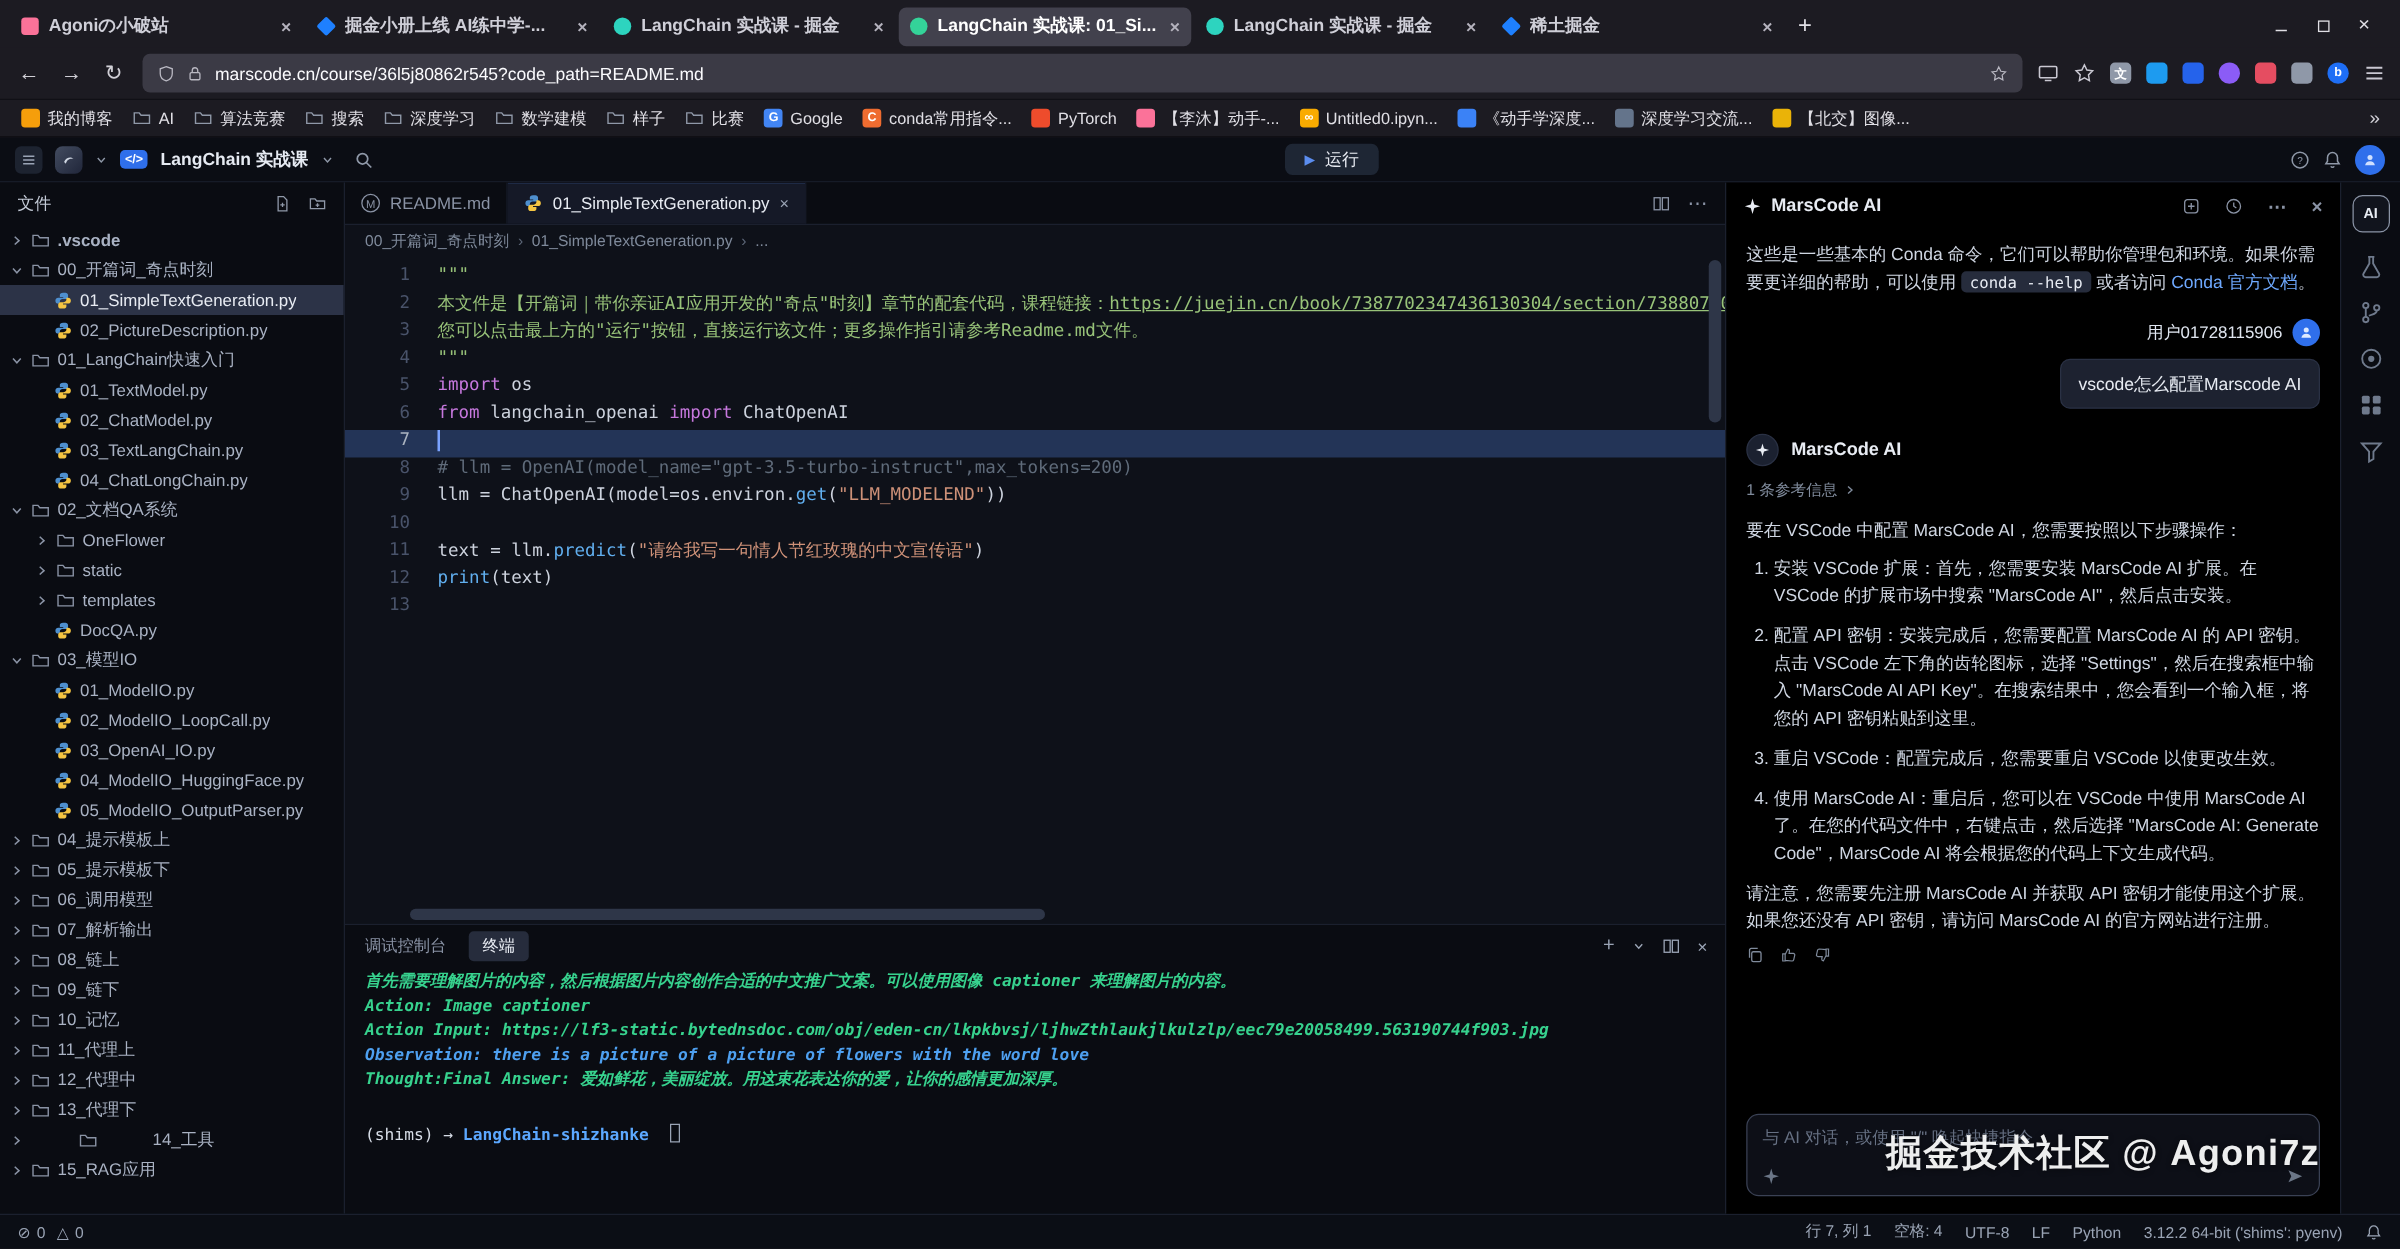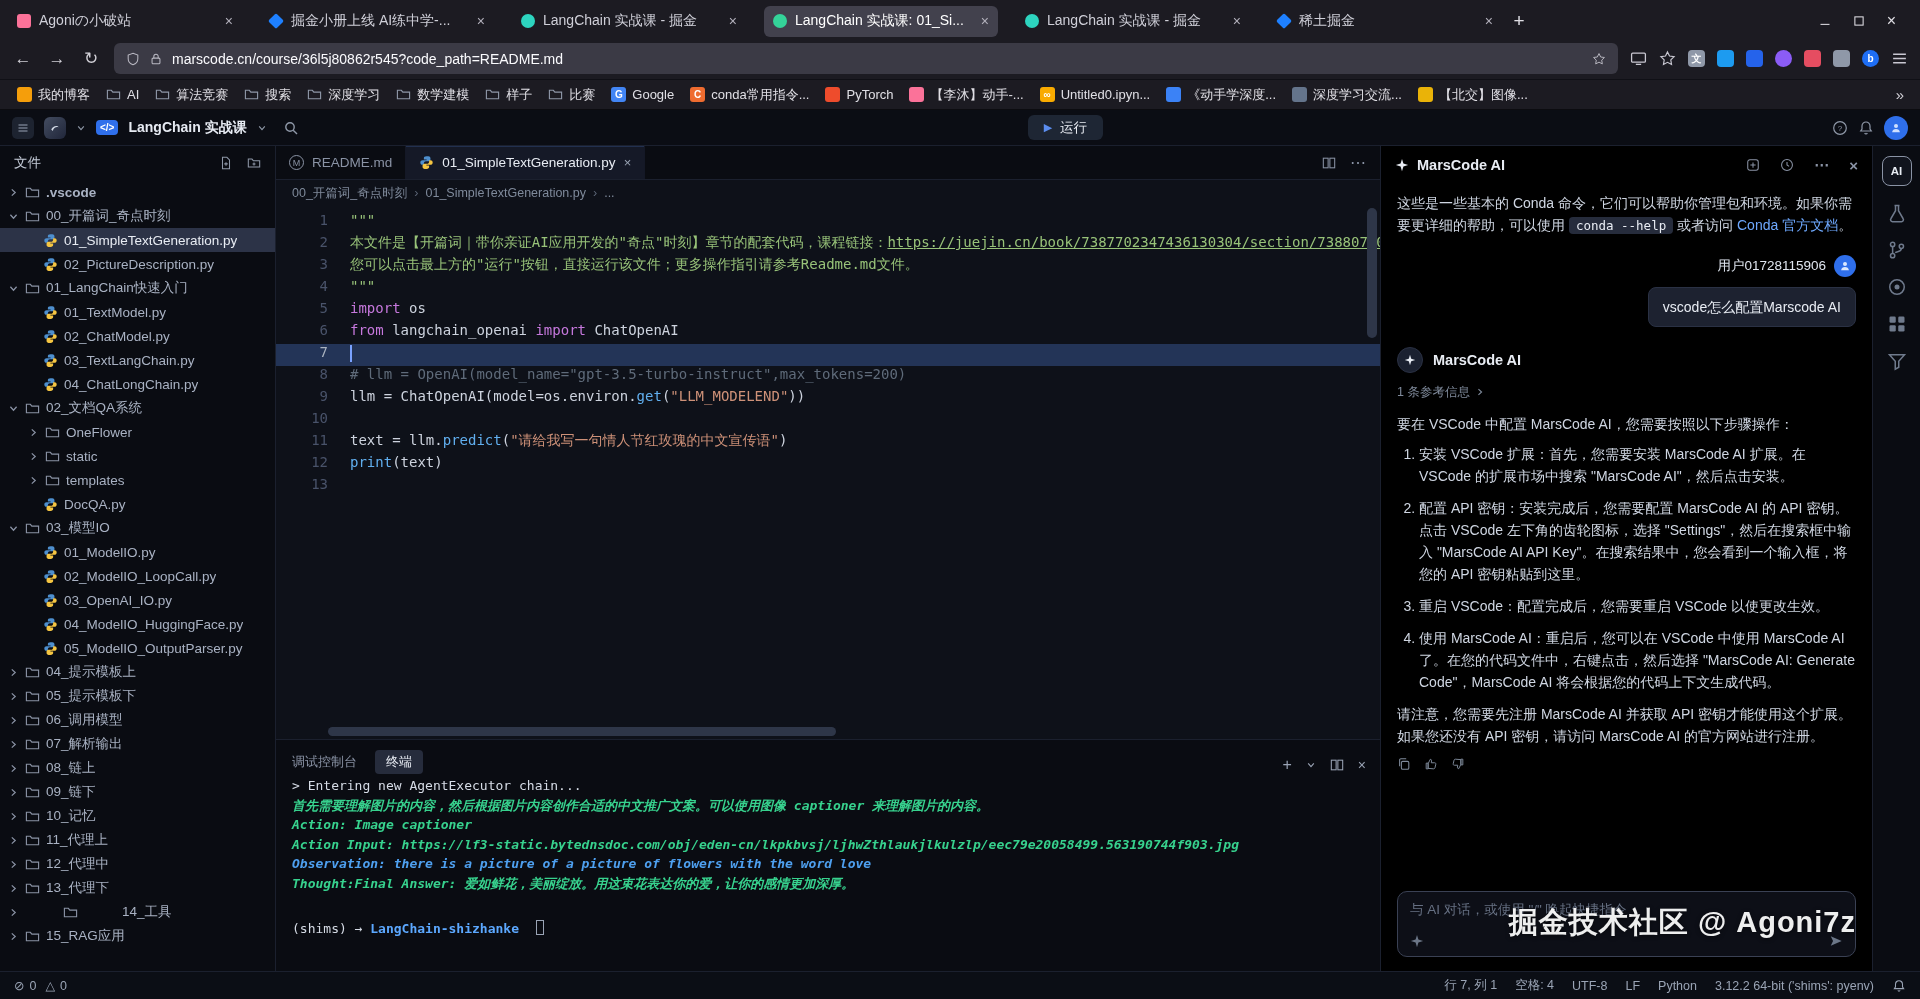--- a/index.html
+++ b/index.html
@@ -114,21 +114,21 @@
   .tk-doc { color:#98c379; } .tk-link { color:#98c379; text-decoration:underline; }
   .tk-kw { color:#c678dd; } .tk-str { color:#ce9178; } .tk-cm { color:#5f6b7a; }
   .tk-fn { color:#61afef; } .tk-pl { color:#cdd3de; }
   .vscroll { position:absolute; top:2px; right:3px; width:10px; height:130px;
     background:#2e3648; border-radius:5px; }
   .hscroll { position:absolute; bottom:3px; left:52px; width:46%; height:9px;
     background:#2e3648; border-radius:5px; }
 
   .terminal { height:232px; flex:none; border-top:1px solid #1b202e; background:#0a0c12;
     display:flex; flex-direction:column; }
-  .term-head { height:34px; display:flex; align-items:flex-end; padding:0 14px; gap:16px;
+  .term-head { height:34px; display:flex; align-items:center; padding:0 14px; gap:16px;
     font-size:13px; color:#8a93a5; }
   .term-tab { padding:3px 2px; }
   .term-tab.chip { background:#262c3c; color:#e8ecf3; padding:3px 11px; border-radius:4px; }
   .term-actions { margin-left:auto; display:flex; gap:14px; align-items:center;
     color:#9aa4b5; }
   .term-body { flex:1; padding:2px 0 0 16px; font-family:"DejaVu Sans Mono", monospace;
     font-size:13px; line-height:19.5px; overflow:hidden; }
   .tl-pl { color:#d6dce6; } 
   .tl-green { color:#37d28e; font-style:italic; font-weight:600; }
   .tl-blue { color:#4ea0f0; font-style:italic; font-weight:600; }
@@ -190,21 +190,21 @@
   .sb-group { display:flex; align-items:center; gap:5px; }
   .sb-right { margin-left:auto; display:flex; align-items:center; gap:18px; }
   .statusbar .icon { color:#9aa4b5; }
 </style>
 </head>
 <body>
 
 <div class="page">
 
   <div class="tabbar">
-    <div style="display:flex;gap:18px;">
+    <div style="display:flex;gap:3px;font-weight:bold;">
         <div class="btab">
           <span class="fav bilibili-icon" style="background: rgb(251, 114, 153);"></span>
           <span class="t">Agoniの小破站</span>
           <span class="x">×</span>
         </div>
         <div class="btab">
           <span class="fav juejin-icon" style="background: rgb(30, 128, 255);"></span>
           <span class="t">掘金小册上线 AI练中学-...</span>
           <span class="x">×</span>
         </div>
@@ -924,21 +924,20 @@
                 <svg viewBox="0 0 16 16">
                   <rect x="1.5" y="2.5" width="5.5" height="11" fill="none" stroke="currentColor" stroke-width="1.2"></rect>
                   <rect x="9" y="2.5" width="5.5" height="11" fill="none" stroke="currentColor" stroke-width="1.2"></rect>
                 </svg>
               </span>
             <span style="font-size:14px;">×</span>
           </span>
         </div>
         <div class="term-body">
           <div>
-              <div class="tl tl-pl">&gt; Entering new AgentExecutor chain...</div>
               <div class="tl tl-green">首先需要理解图片的内容，然后根据图片内容创作合适的中文推广文案。可以使用图像 captioner 来理解图片的内容。</div>
               <div class="tl tl-green">Action: Image captioner</div>
               <div class="tl tl-green">Action Input: https://lf3-static.bytednsdoc.com/obj/eden-cn/lkpkbvsj/ljhwZthlaukjlkulzlp/eec79e20058499.563190744f903.jpg</div>
               <div class="tl tl-blue">Observation: there is a picture of a picture of flowers with the word love</div>
               <div class="tl tl-green">Thought:Final Answer: 爱如鲜花，美丽绽放。用这束花表达你的爱，让你的感情更加深厚。</div>
               <div class="tl tl-pl">&nbsp;</div>
             </div>
           <div class="prompt">
             <span>(shims)</span>
             <span> →  </span>

